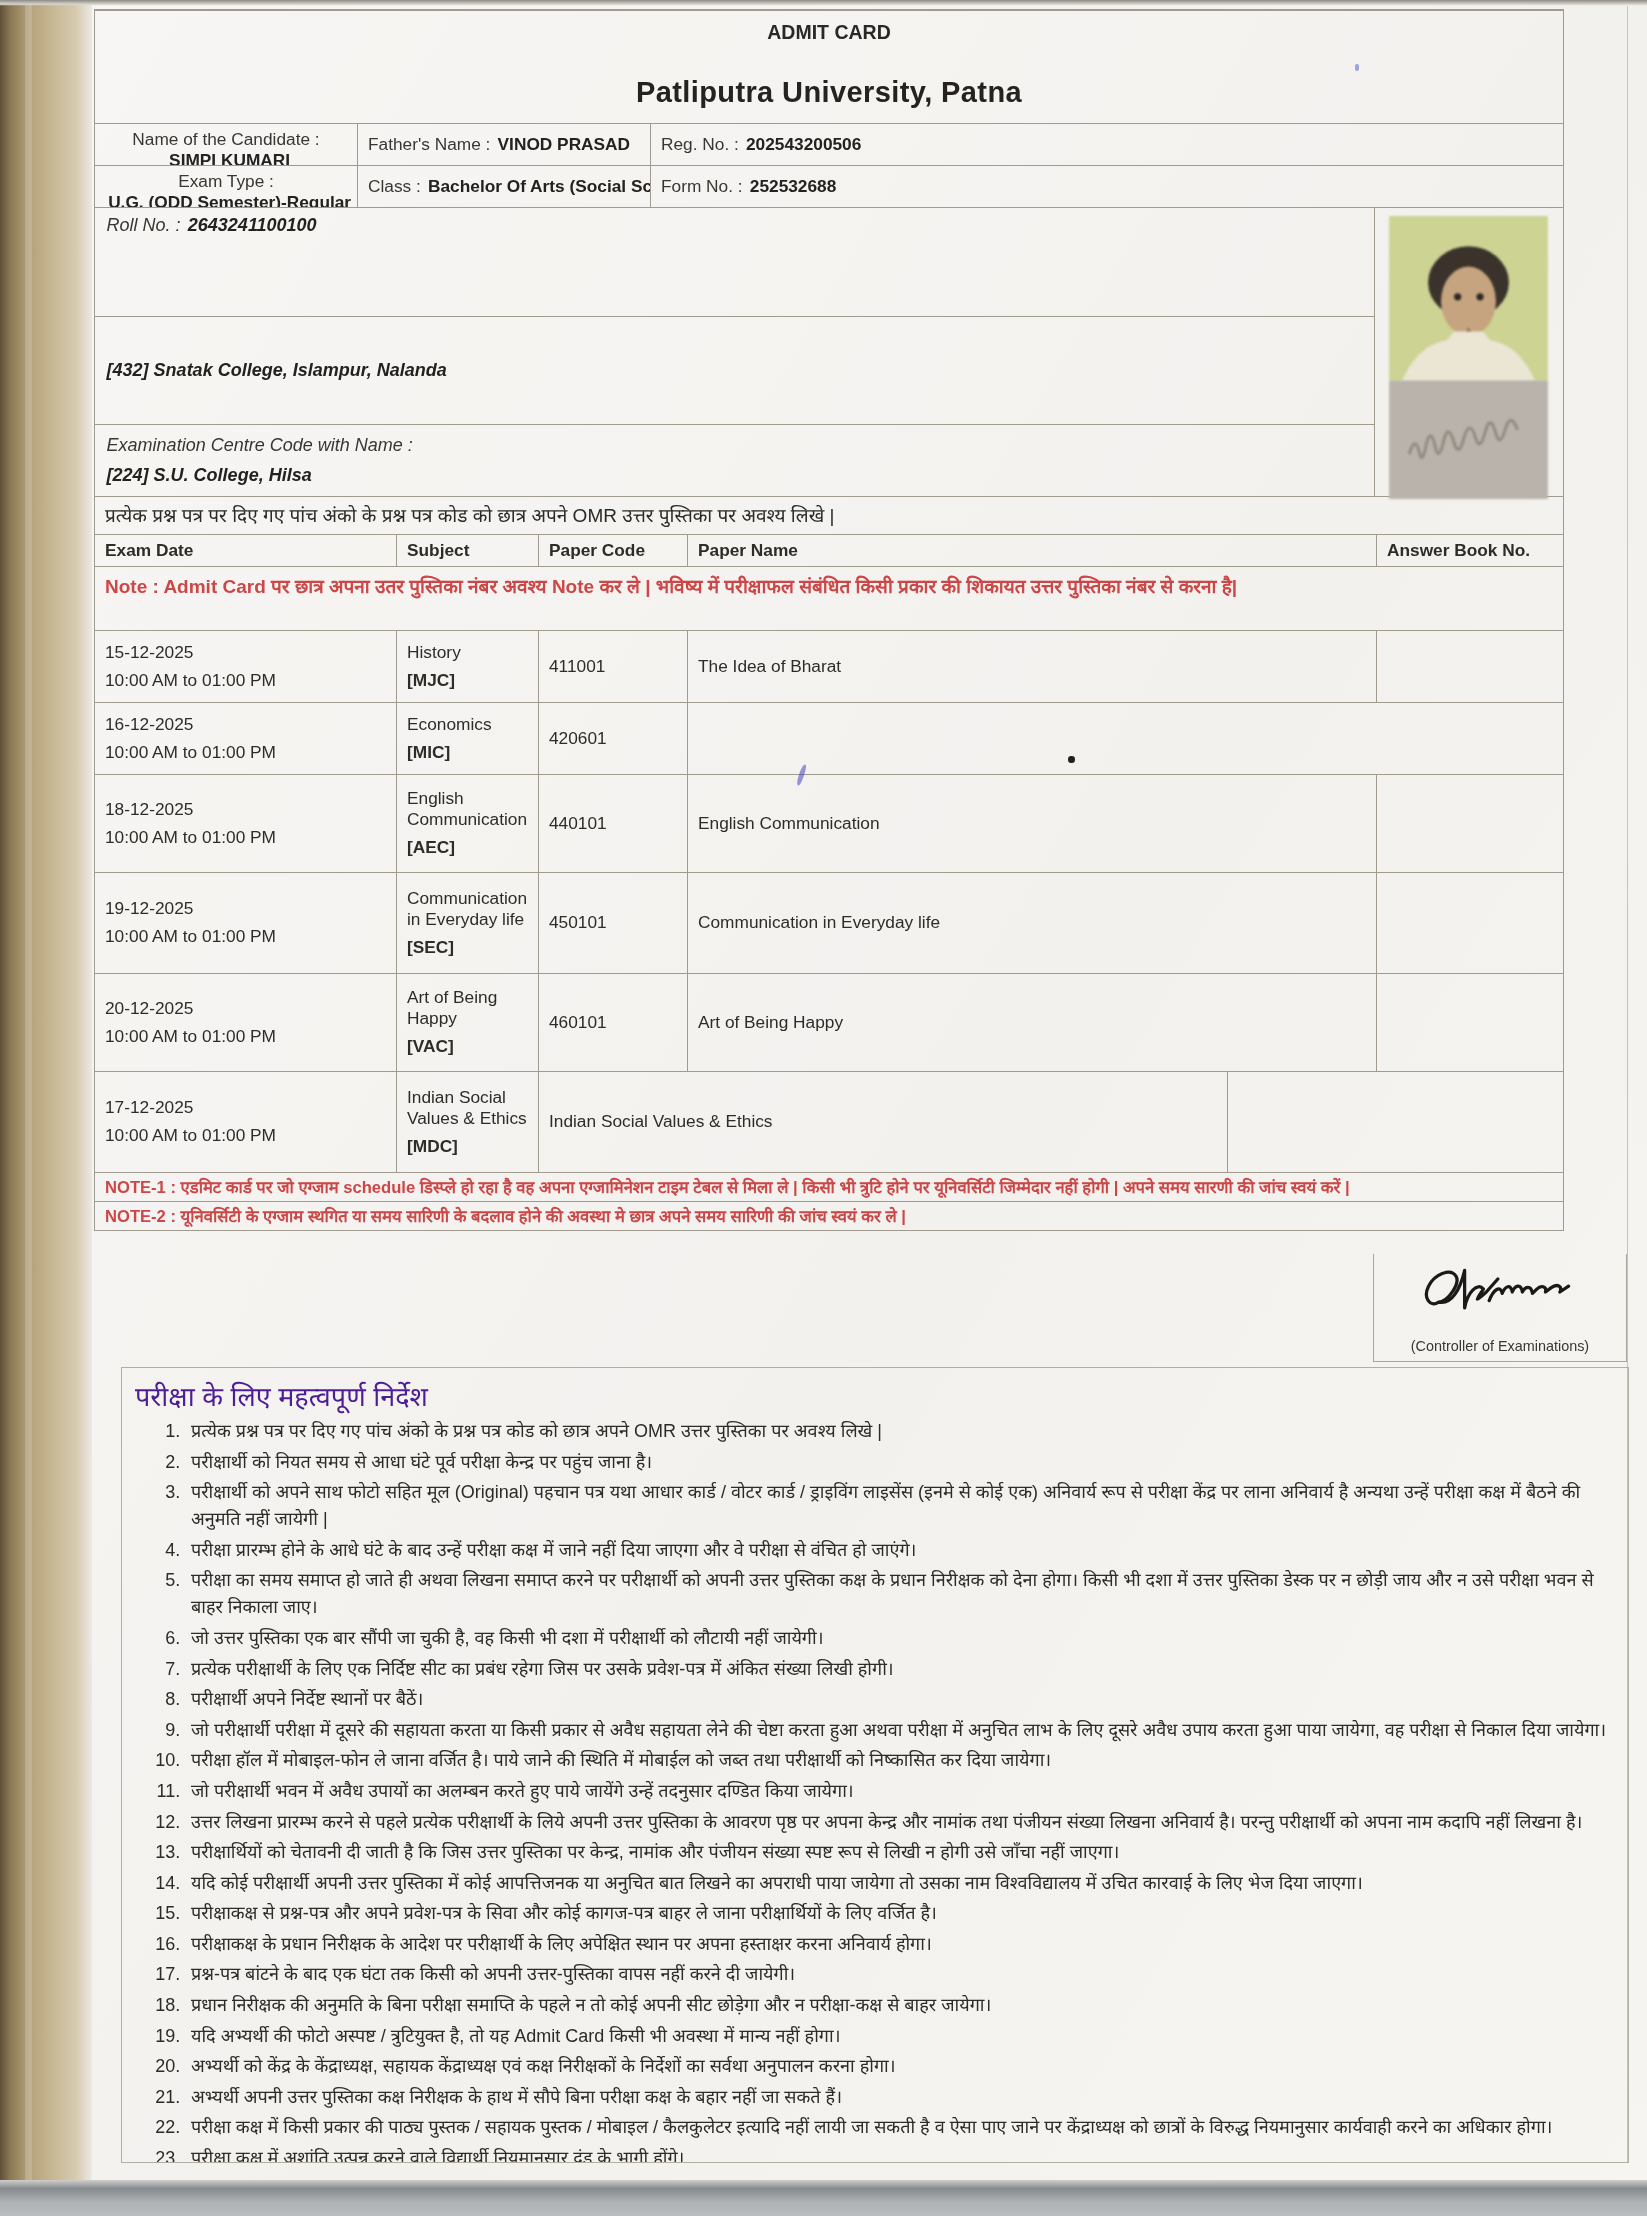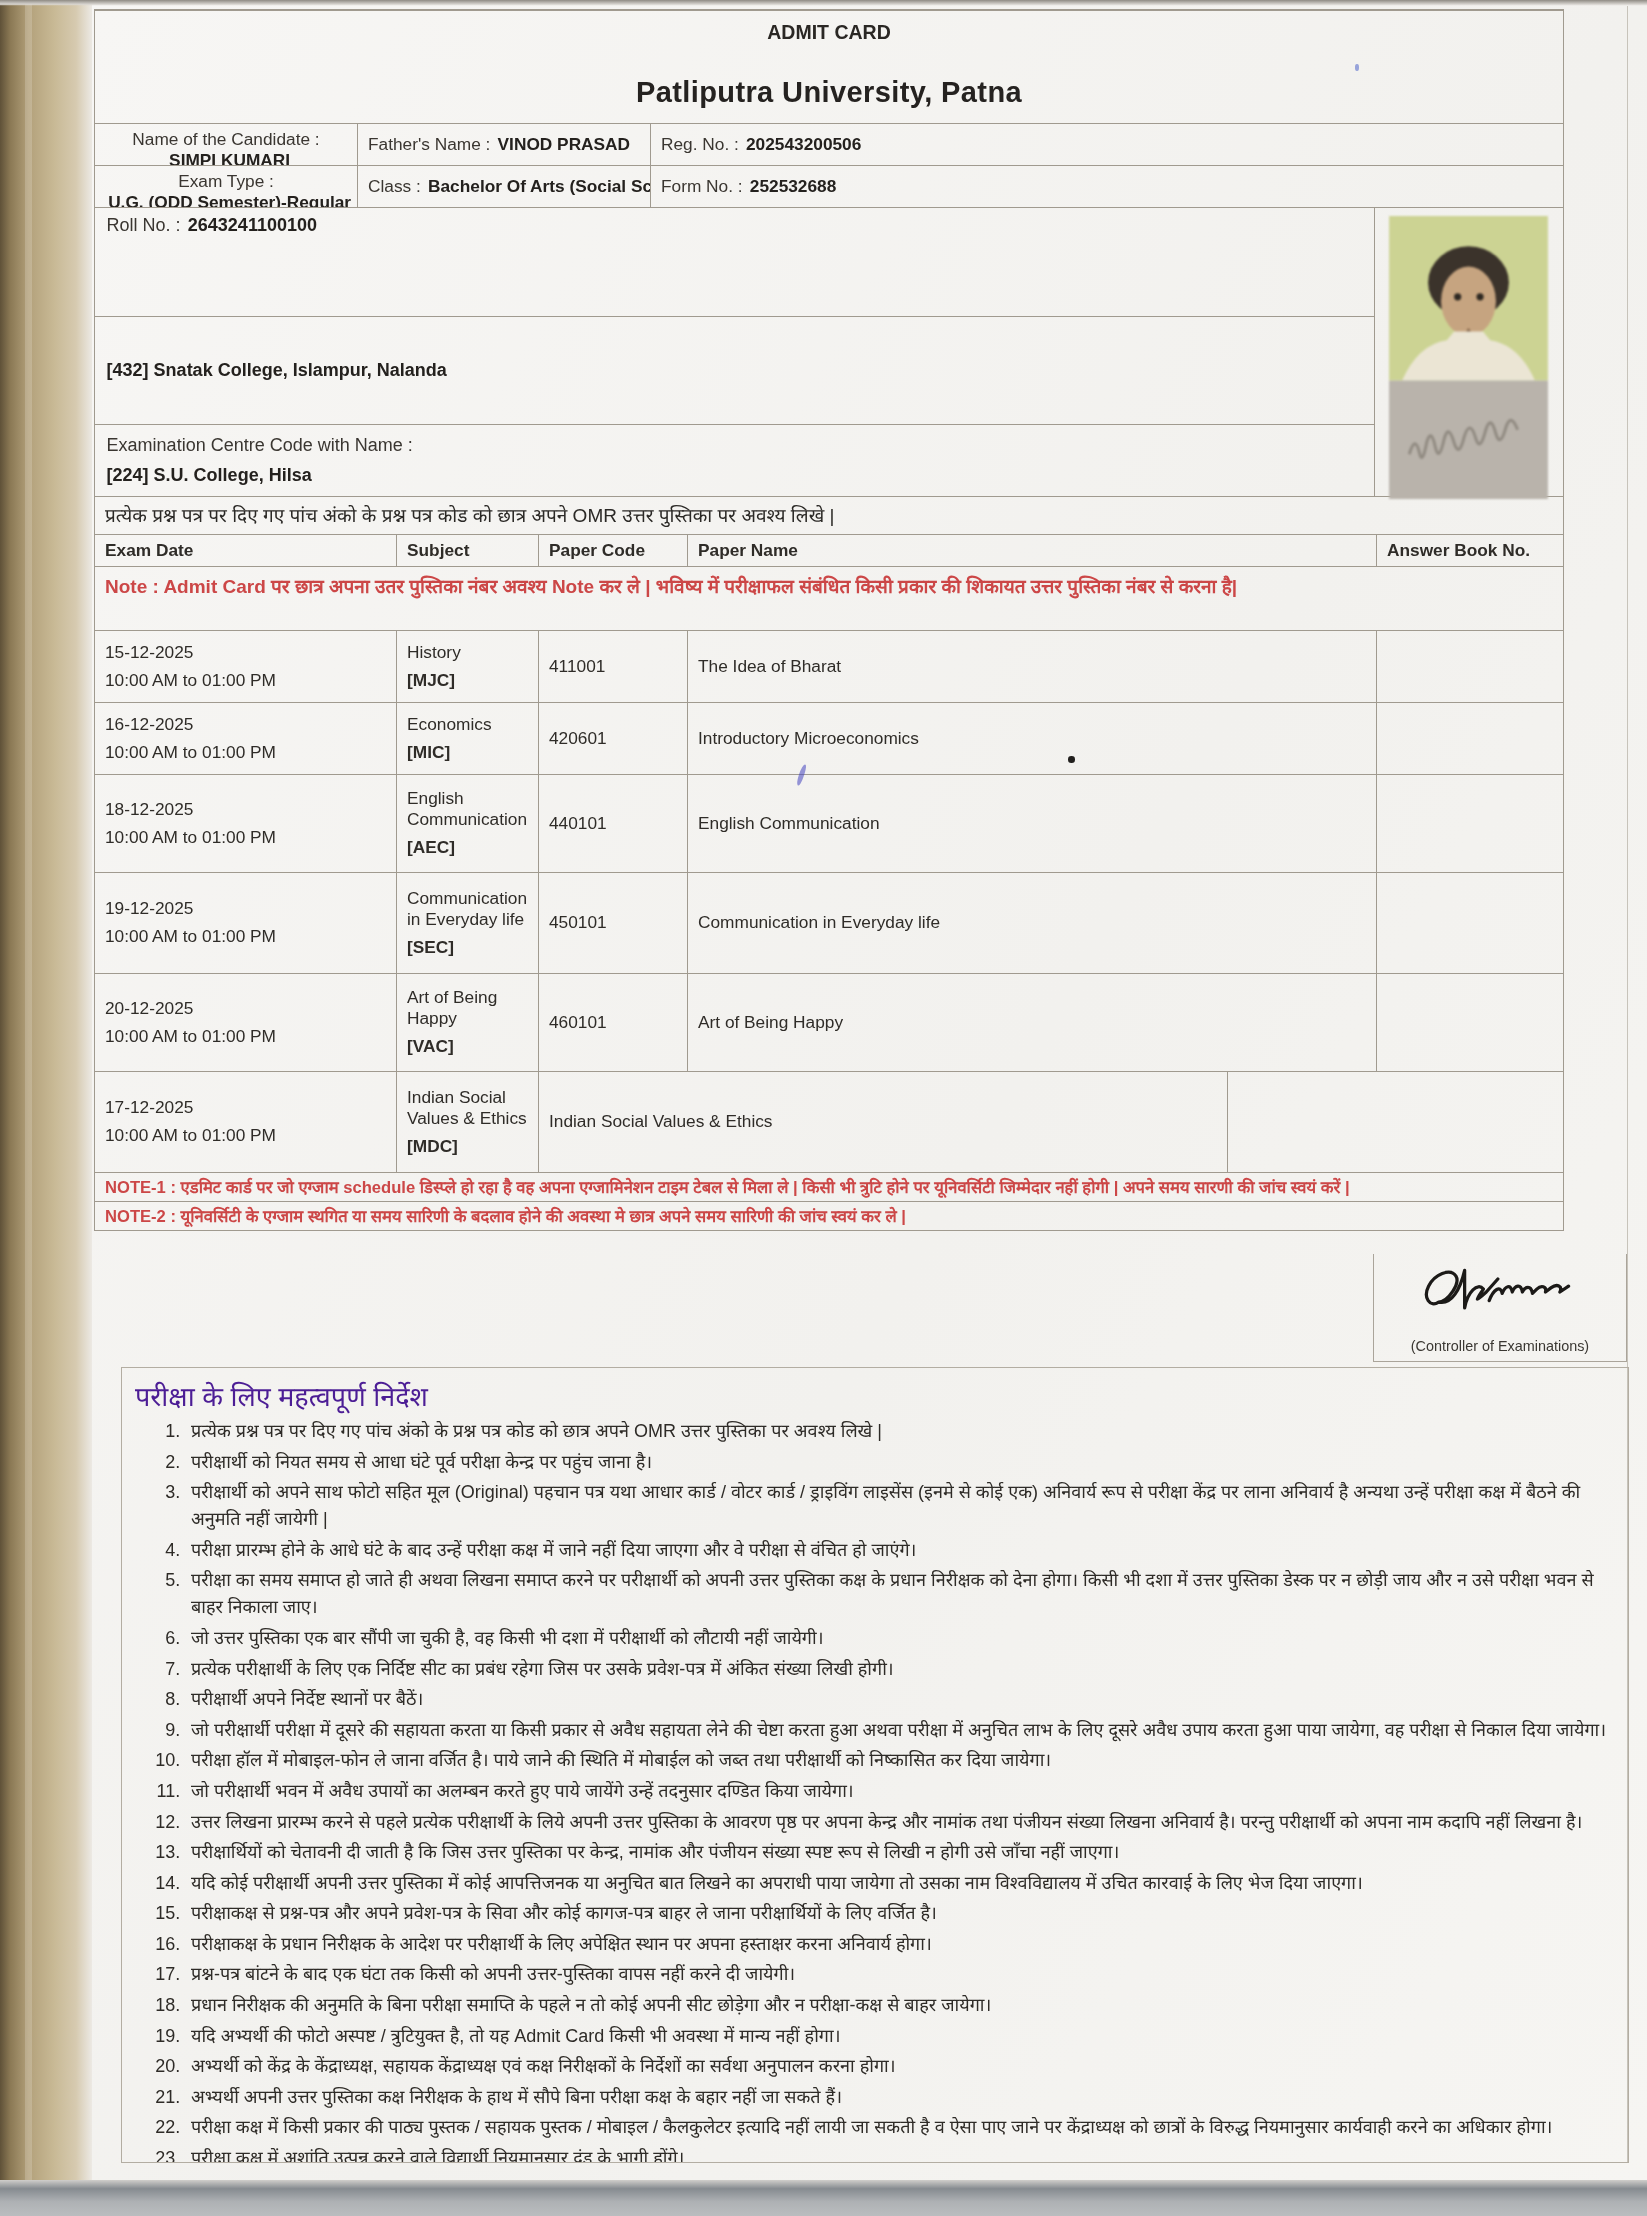--- a/index.html
+++ b/index.html
@@ -34,21 +34,21 @@
   .title-row{height:61px;align-items:center;justify-content:center;}
   .title-text{font-size:29px;font-weight:bold;letter-spacing:0.4px;color:#252220;}
   .admit-row{height:52px;align-items:flex-start;justify-content:center;padding-top:10px;}
   .admit-text{font-size:19.5px;font-weight:bold;color:#2a2724;}
   .f-row{height:42px;}
   .f-row .ccell{display:flex;align-items:center;font-size:17.3px;white-space:nowrap;}
   .w1{width:262px;flex-direction:column;}.w2{width:293px;}.w3{width:913px;flex:1;}
   .lbl{color:#3a3631;}
   .val{font-weight:bold;color:#24211e;margin-left:7.2px;}
   .mid{display:flex;border-top:1.4px solid #a09a8f;}
-  .mid-left{width:1279px;box-sizing:border-box;}
+  .mid-left{width:1279px;box-sizing:border-box;font-style:italic;}
   .mid-left .mcell{box-sizing:border-box;padding:7.2px 11.6px;font-size:18px;}
   .mcell + .mcell{border-top:1.4px solid #a09a8f;}
   .m-roll{height:108px;display:flex;align-items:flex-start;padding-top:19px;}
   .m-college{height:108px;display:flex;flex-direction:column;justify-content:center;gap:7.2px;}
   .m-centre{height:72px;display:flex;flex-direction:column;justify-content:center;gap:9px;}
   .mid-right{width:189px;border-left:1.4px solid #a09a8f;box-sizing:border-box;position:relative;}
   .photo{position:absolute;left:14.4px;top:8.7px;width:159px;height:283px;filter:blur(0.9px) saturate(.92);}
   .omr-row{height:38px;}
   .omr-row .ccell{display:flex;align-items:center;font-size:19px;color:#2b2926;}
   .rednote-row{min-height:64px;}
@@ -187,21 +187,20 @@
   <div class="crow srow h100">
     <div class="ccell firstc s1">
       <span>16-12-2025</span>
       <span>10:00 AM to 01:00 PM</span>
     </div>
     <div class="ccell s2">
       <span>Economics</span>
       <span class="tag">[MIC]</span>
     </div>
     <div class="ccell s3">420601</div>
-    <div class="ccell s4">Introductory Microeconomics</div>
     <div class="ccell s5"></div>
   </div>
 
   <div class="crow srow h135">
     <div class="ccell firstc s1">
       <span>18-12-2025</span>
       <span>10:00 AM to 01:00 PM</span>
     </div>
     <div class="ccell s2">
       <span>English Communication</span>

